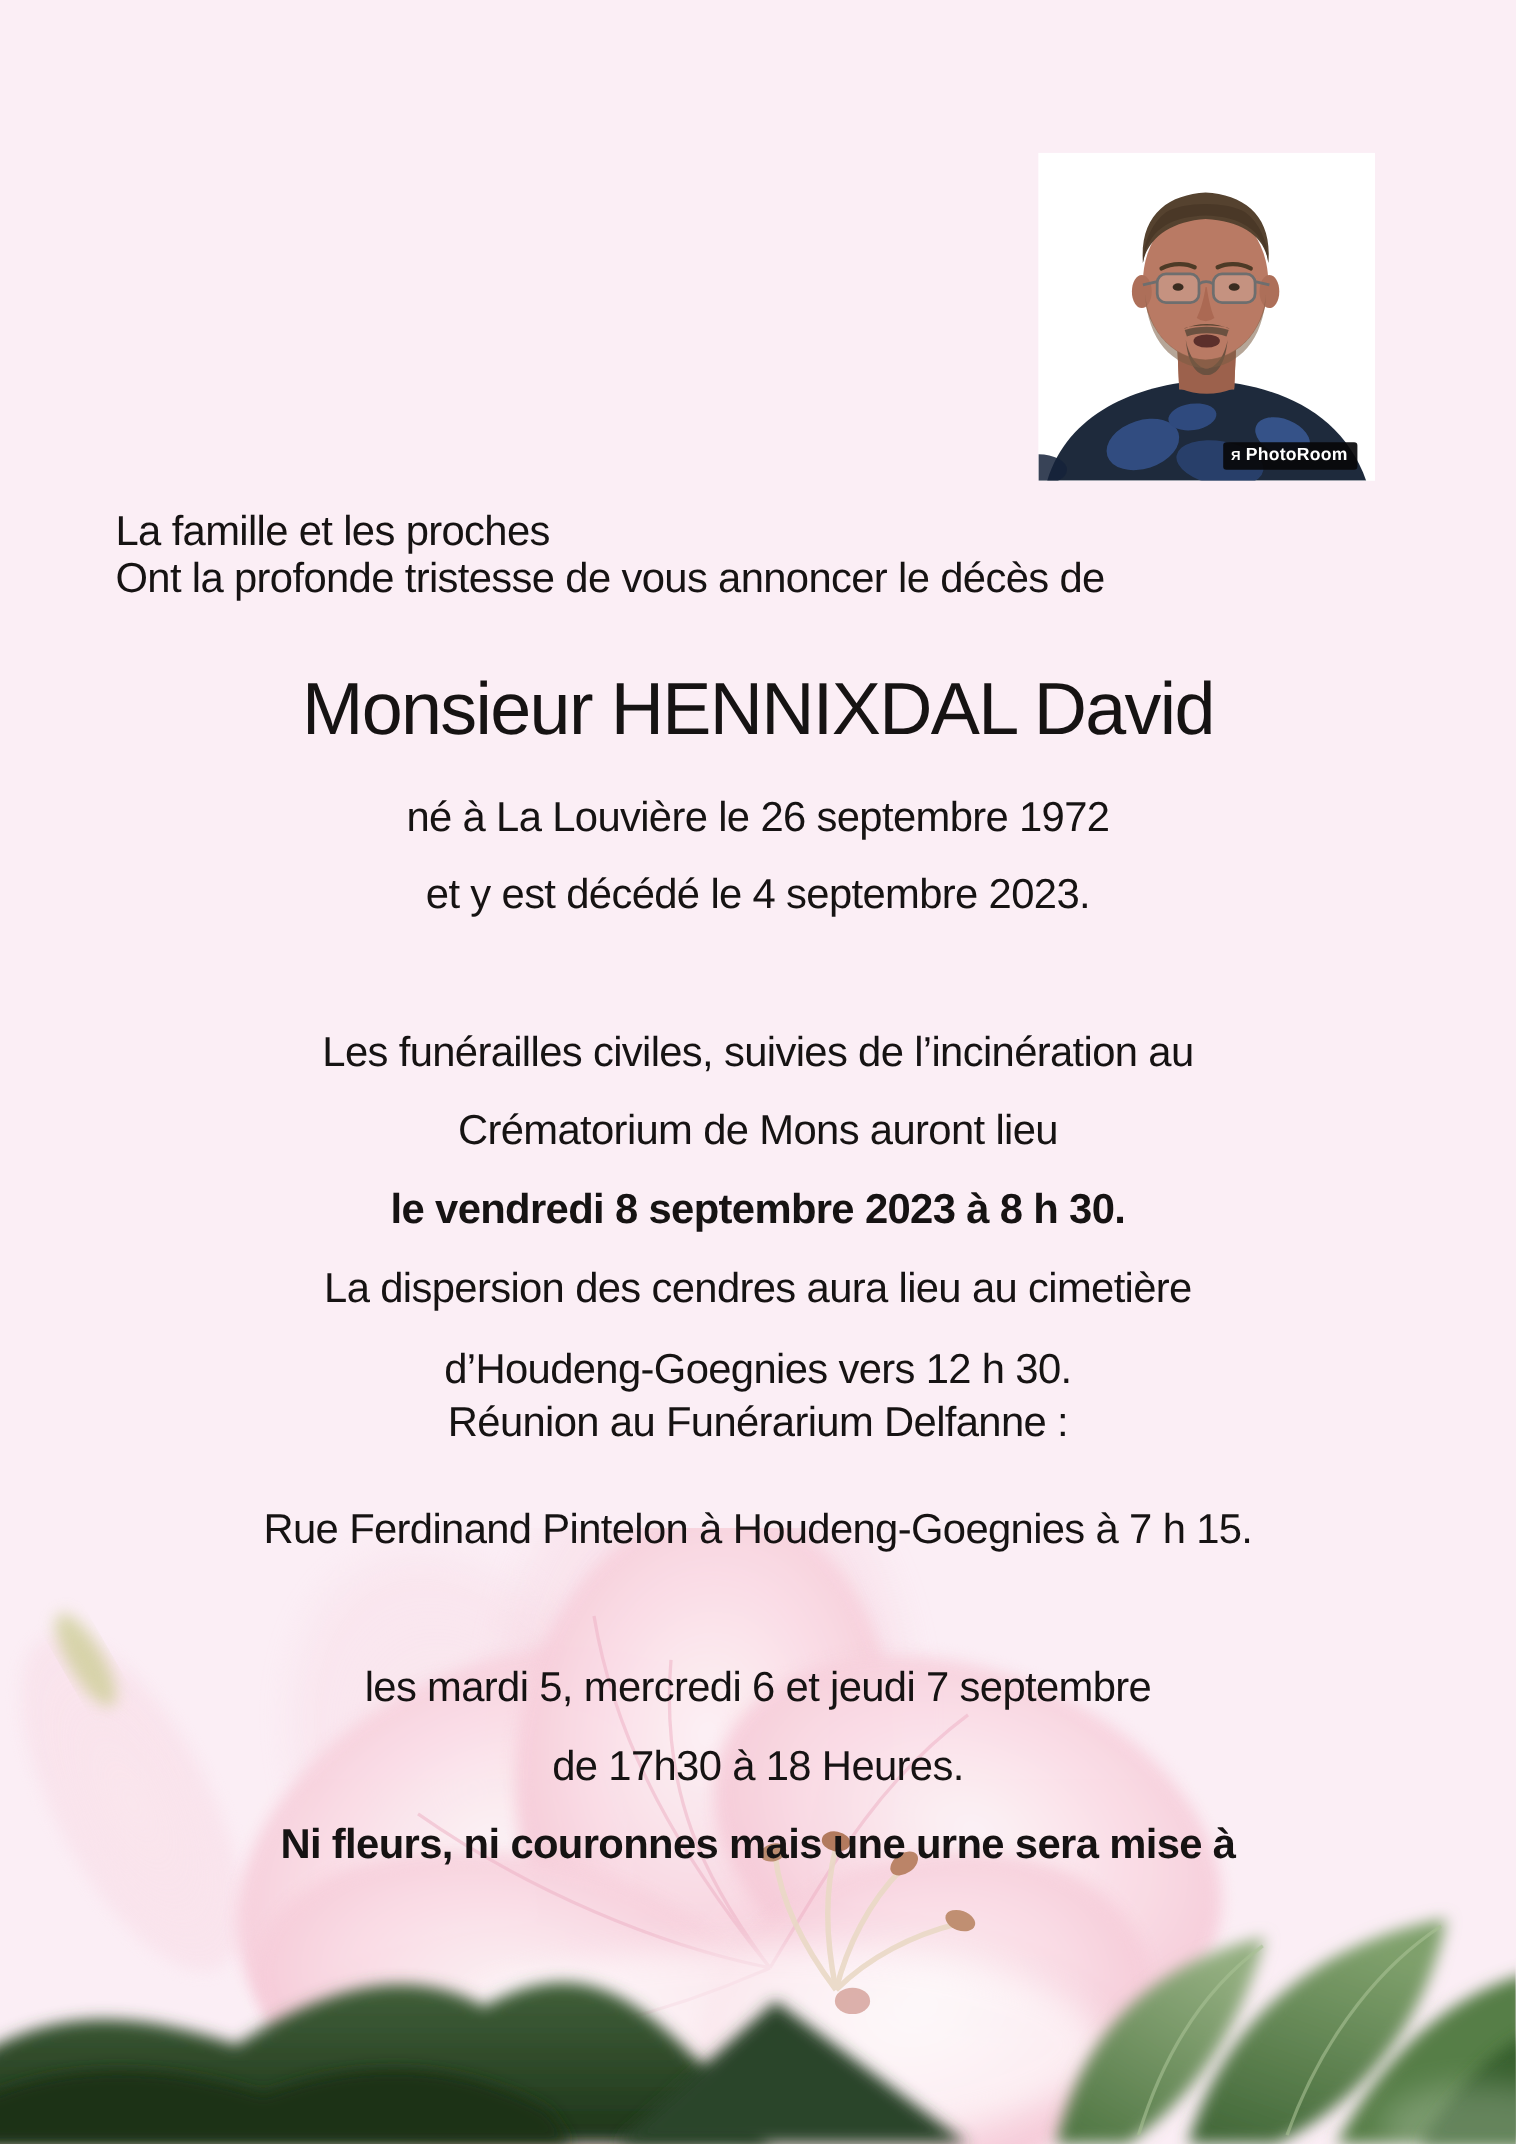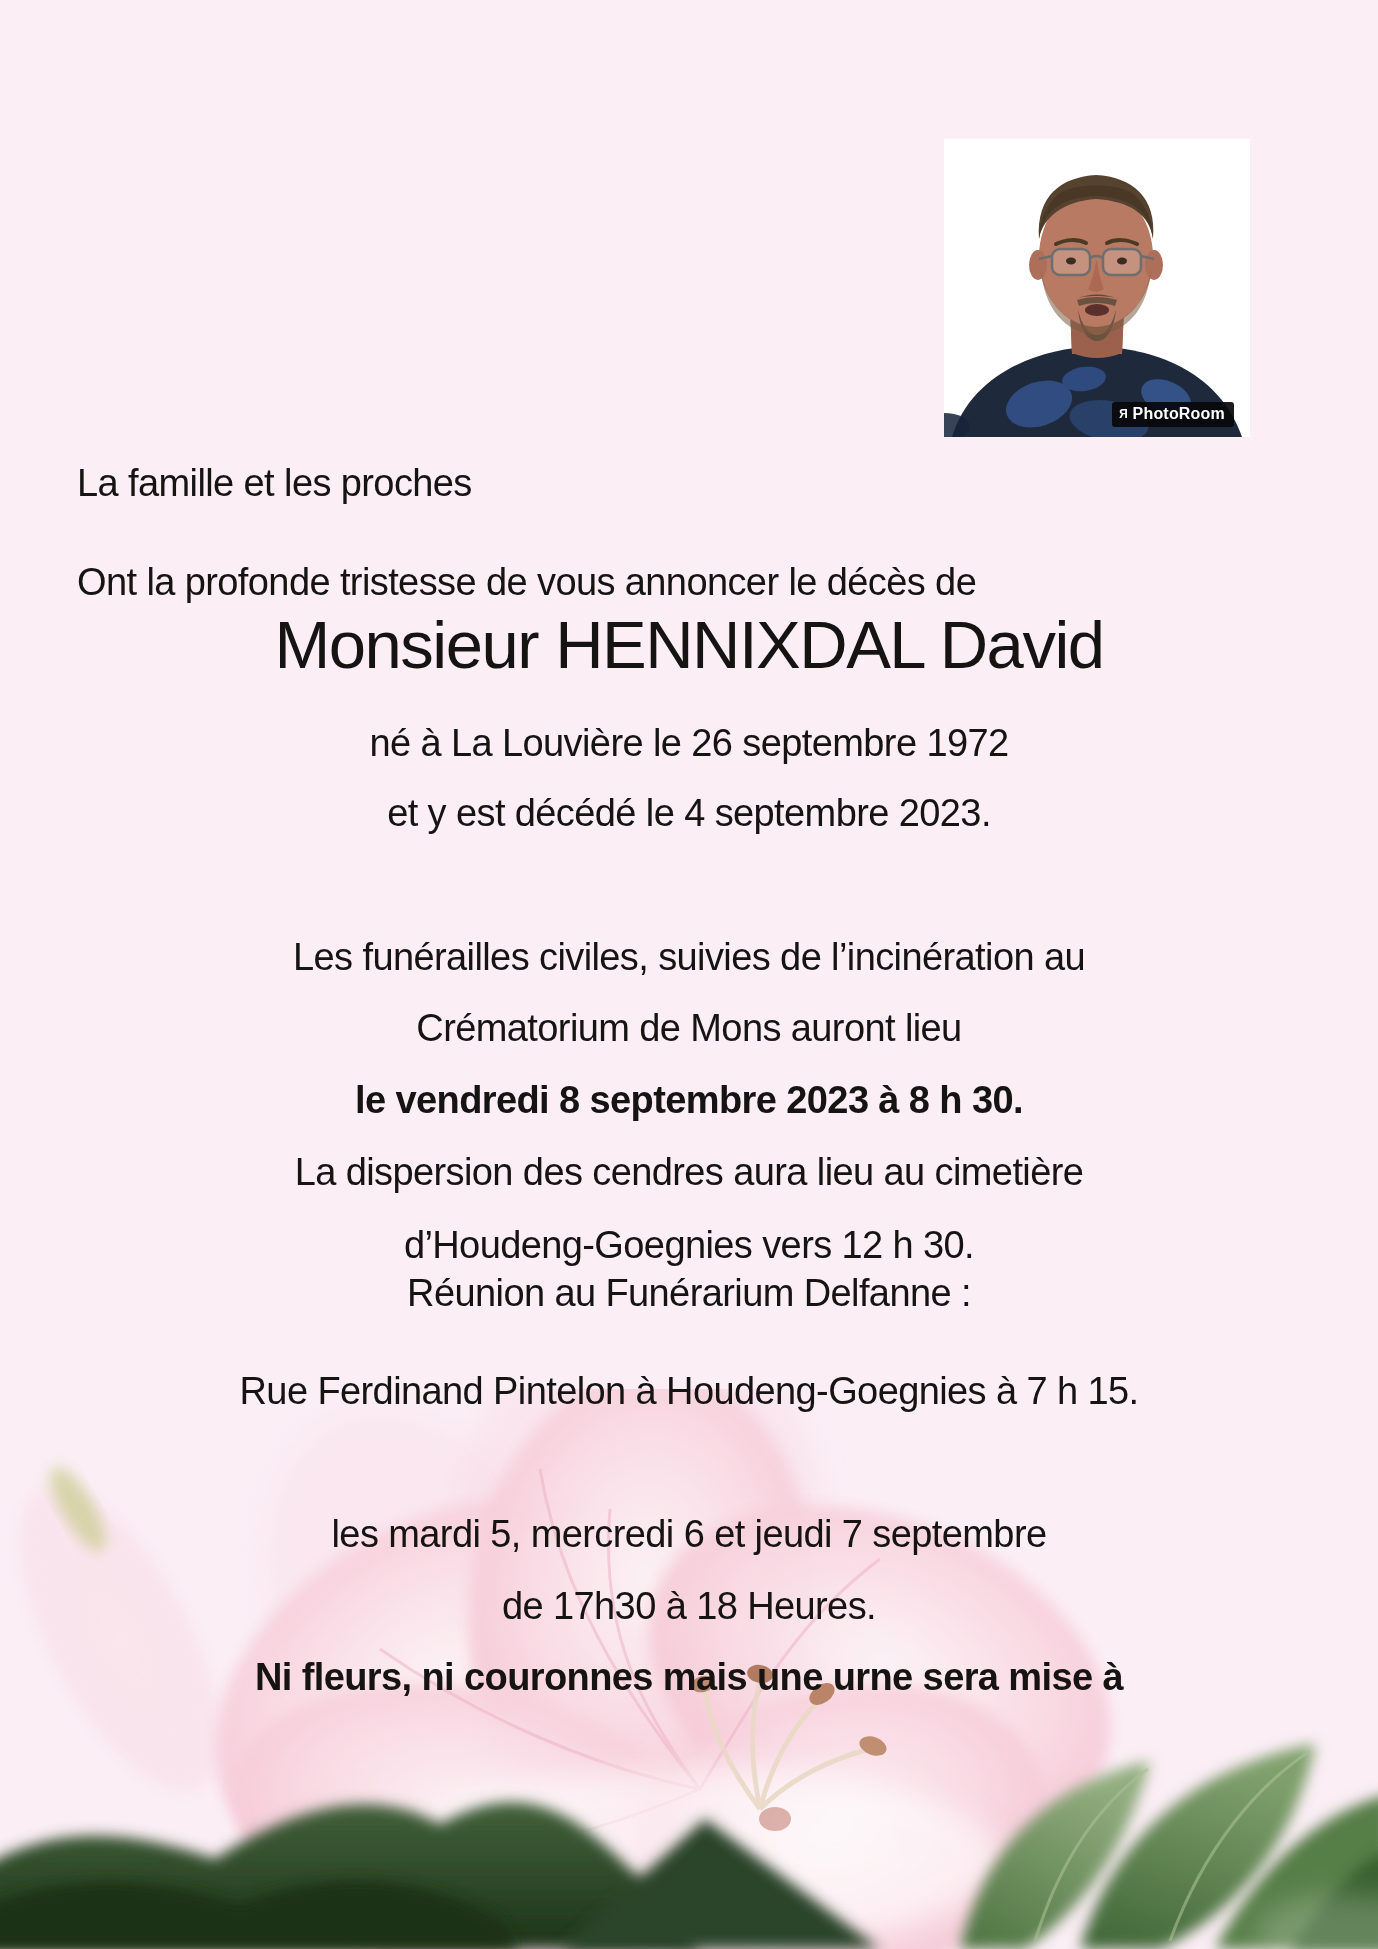--- a/index.html
+++ b/index.html
@@ -9,21 +9,21 @@
     font-family:"Liberation Sans", sans-serif;
     color:#161313;
   }
   .card { position:absolute; inset:0; }
   
   .line {
     position:absolute; left:0; width:100%;
     text-align:center; font-size:38px; letter-spacing:-0.6px;
     white-space:nowrap; z-index:5;
   }
-  .line.left { text-align:left; padding-left:77px; box-sizing:border-box; }
+  .line.left { text-align:left; padding-left:105px; box-sizing:border-box; }
   .line.bold { font-weight:bold; }
   .line.name-line { font-size:67px; letter-spacing:-1.5px; }
   
   .photo {
     position:absolute; left:944px; top:139px; width:306px; height:298px;
     background:#ffffff; z-index:4; overflow:hidden;
   }
   .watermark {
     position:absolute; right:16px; bottom:10px;
     background:rgba(8,8,10,0.92); color:#ffffff;
@@ -183,21 +183,21 @@
                  C205,170 182,194 152,196 C122,194 99,170 97,128 Z" fill="#7a5c44" opacity="0.55"></path>
       </g>
     </svg>
     <div class="watermark">
       <span class="wm-logo">R</span>
       <span class="wm-text">PhotoRoom</span>
     </div>
   </div>
 
   <div class="line left" style="top:462px">La famille et les proches</div>
-  <div class="line left" style="top:561px">Ont la profonde tristesse de vous annoncer le décès de</div>
+  <div class="line left" style="top:505px">Ont la profonde tristesse de vous annoncer le décès de</div>
 
   <div class="line name-line" style="top:606px">Monsieur HENNIXDAL David</div>
 
   <div class="line" style="top:722px">né à La Louvière le 26 septembre 1972</div>
   <div class="line" style="top:792px">et y est décédé le 4 septembre 2023.</div>
 
   <div class="line" style="top:936px">Les funérailles civiles, suivies de l’incinération au</div>
   <div class="line" style="top:1007px">Crématorium de Mons auront lieu</div>
   <div class="line bold" style="top:1079px">le vendredi 8 septembre 2023 à 8 h 30.</div>
   <div class="line" style="top:1151px">La dispersion des cendres aura lieu au cimetière</div>

